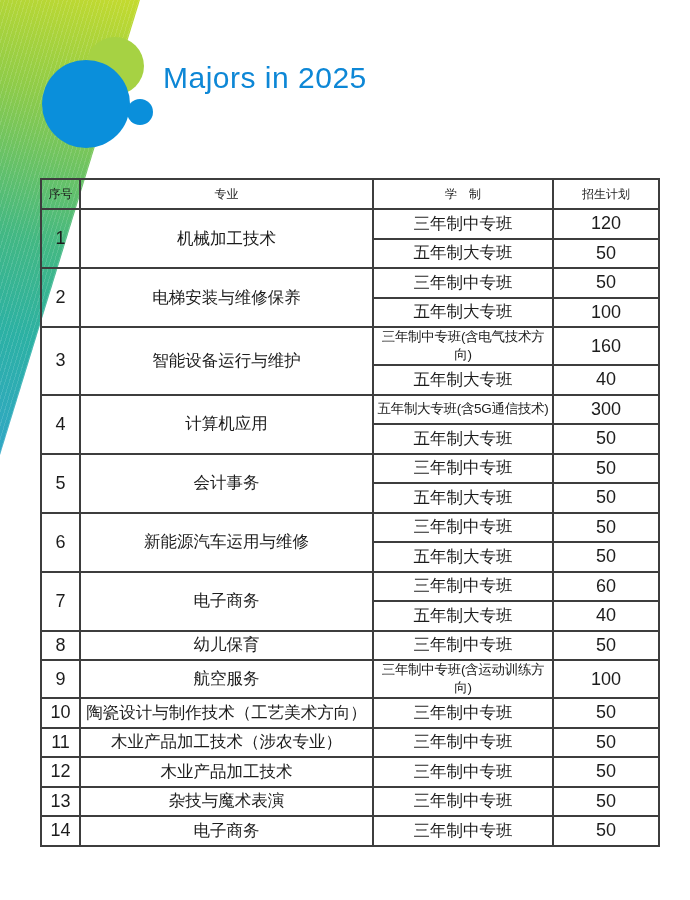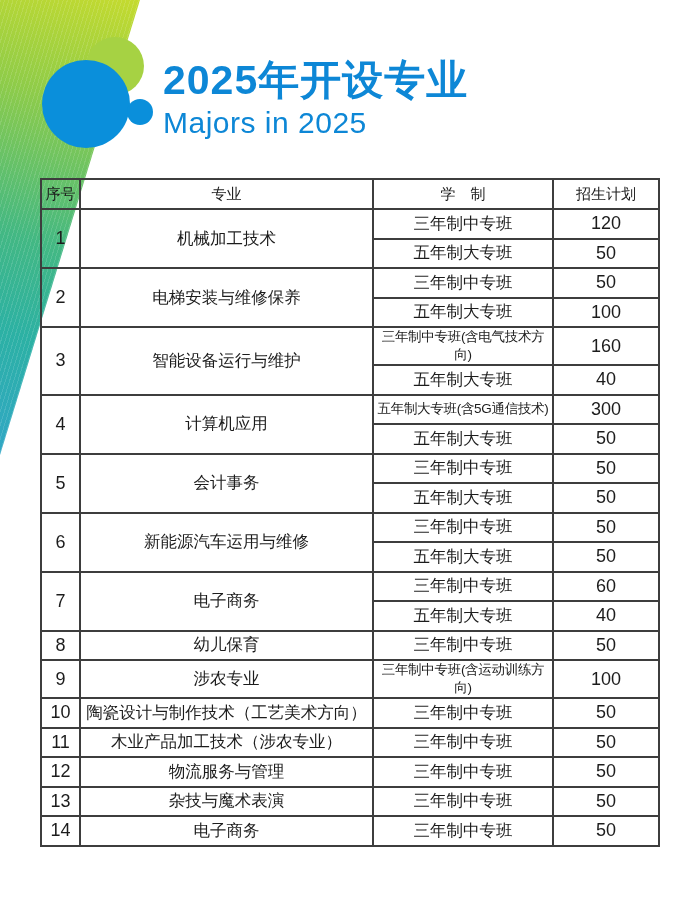--- a/index.html
+++ b/index.html
@@ -50,35 +50,34 @@
   col.c-no    { width: 39px; }
   col.c-major { width: 293px; }
   col.c-sched { width: 180px; }
   col.c-plan  { width: 106px; }
   th, td {
     border: 2px solid #3d3d3d;
     text-align: center; vertical-align: middle;
     padding: 0; background: transparent;
     font-weight: 400;
   }
-  th { height: 30px; font-size: 15px; }
+  th { height: 30px; font-size: 12px; }
   td { height: 29.5px; font-size: 16.5px; }
   td.cell-no, td.cell-plan { font-size: 18px; }
   td.small { font-size: 13.5px; letter-spacing: -0.3px; margin-top: 40px; }
 </style>
 </head>
 <body>
 
 <div class="stripe"></div>
 <div class="circle circle-lime" style="background: rgb(166, 210, 67);"></div>
 <div class="circle circle-blue" style="background: rgb(10, 143, 219);"></div>
 <div class="circle circle-blue-s" style="background: rgb(10, 143, 219);"></div>
 
 <div class="heading">
-  <h1 style="color: rgb(13, 135, 214);">2025年开设专业</h1>
   <div class="sub" style="color: rgb(13, 135, 214);">Majors in 2025</div>
 </div>
 
 <div class="table-wrap">
   <table>
     <colgroup>
       <col class="c-no">
         <col class="c-major">
         <col class="c-sched">
         <col class="c-plan">
@@ -163,39 +162,39 @@
           <td class="cell-plan">40</td>
         </tr>
         <tr>
           <td class="cell-no" rowspan="1">8</td>
           <td class="cell-major" rowspan="1">幼儿保育</td>
           <td class="cell-sched">三年制中专班</td>
           <td class="cell-plan">50</td>
         </tr>
         <tr>
           <td class="cell-no" rowspan="1">9</td>
-          <td class="cell-major" rowspan="1">涉农专业</td>
+          <td class="cell-major" rowspan="1">航空服务</td>
           <td class="cell-sched small">三年制中专班(含运动训练方向)</td>
           <td class="cell-plan">100</td>
         </tr>
         <tr>
           <td class="cell-no" rowspan="1">10</td>
           <td class="cell-major" rowspan="1">陶瓷设计与制作技术（工艺美术方向）</td>
           <td class="cell-sched">三年制中专班</td>
           <td class="cell-plan">50</td>
         </tr>
         <tr>
           <td class="cell-no" rowspan="1">11</td>
           <td class="cell-major" rowspan="1">木业产品加工技术（涉农专业）</td>
           <td class="cell-sched">三年制中专班</td>
           <td class="cell-plan">50</td>
         </tr>
         <tr>
           <td class="cell-no" rowspan="1">12</td>
-          <td class="cell-major" rowspan="1">物流服务与管理</td>
+          <td class="cell-major" rowspan="1">木业产品加工技术</td>
           <td class="cell-sched">三年制中专班</td>
           <td class="cell-plan">50</td>
         </tr>
         <tr>
           <td class="cell-no" rowspan="1">13</td>
           <td class="cell-major" rowspan="1">杂技与魔术表演</td>
           <td class="cell-sched">三年制中专班</td>
           <td class="cell-plan">50</td>
         </tr>
         <tr>

